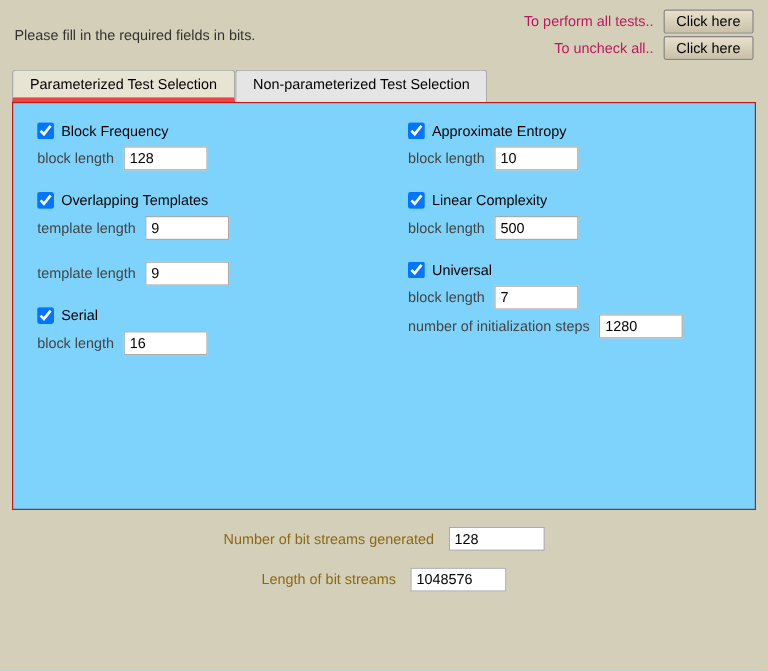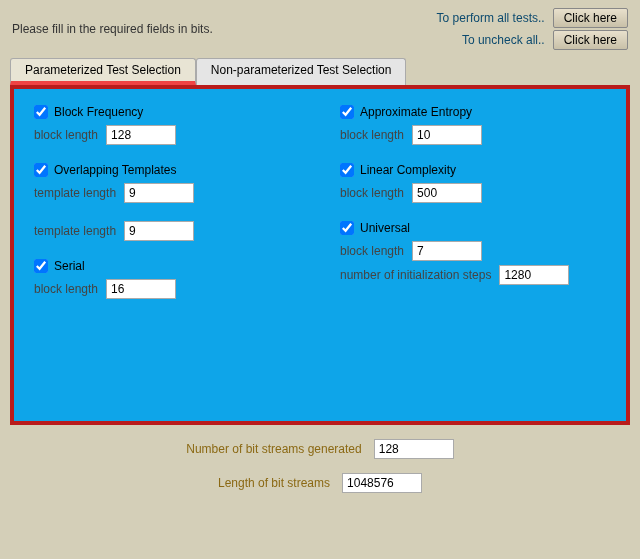--- a/index.html
+++ b/index.html
@@ -32,21 +32,21 @@
       align-items: flex-end;
     }
 
     .top-bar-row {
       display: flex;
       align-items: center;
       gap: 8px;
     }
 
     .top-bar-label {
-      color: #0c4a6e;
+      color: #be185d;
       font-size: 12px;
       text-align: right;
     }
 
     .click-btn {
       background-color: #d4cbb8;
       border: 1px solid #888;
       padding: 2px 10px;
       font-size: 12px;
       cursor: pointer;
@@ -77,22 +77,22 @@
     }
 
     .tab.active {
       background-color: #e8e4d4;
       border-bottom: 4px solid #ef4444;
       z-index: 1;
       text-align: right;
     }
 
     .tab-content {
-      border: 4px solid #b91c1c;
-      background-color: #0ea5e9;
+      border: 1px solid #b91c1c;
+      background-color: #7dd3fc;
       padding: 16px 20px;
       min-height: 340px;
       position: relative;
     }
 
     .param-grid {
       display: grid;
       grid-template-columns: 1fr 1fr;
       gap: 0;
     }

